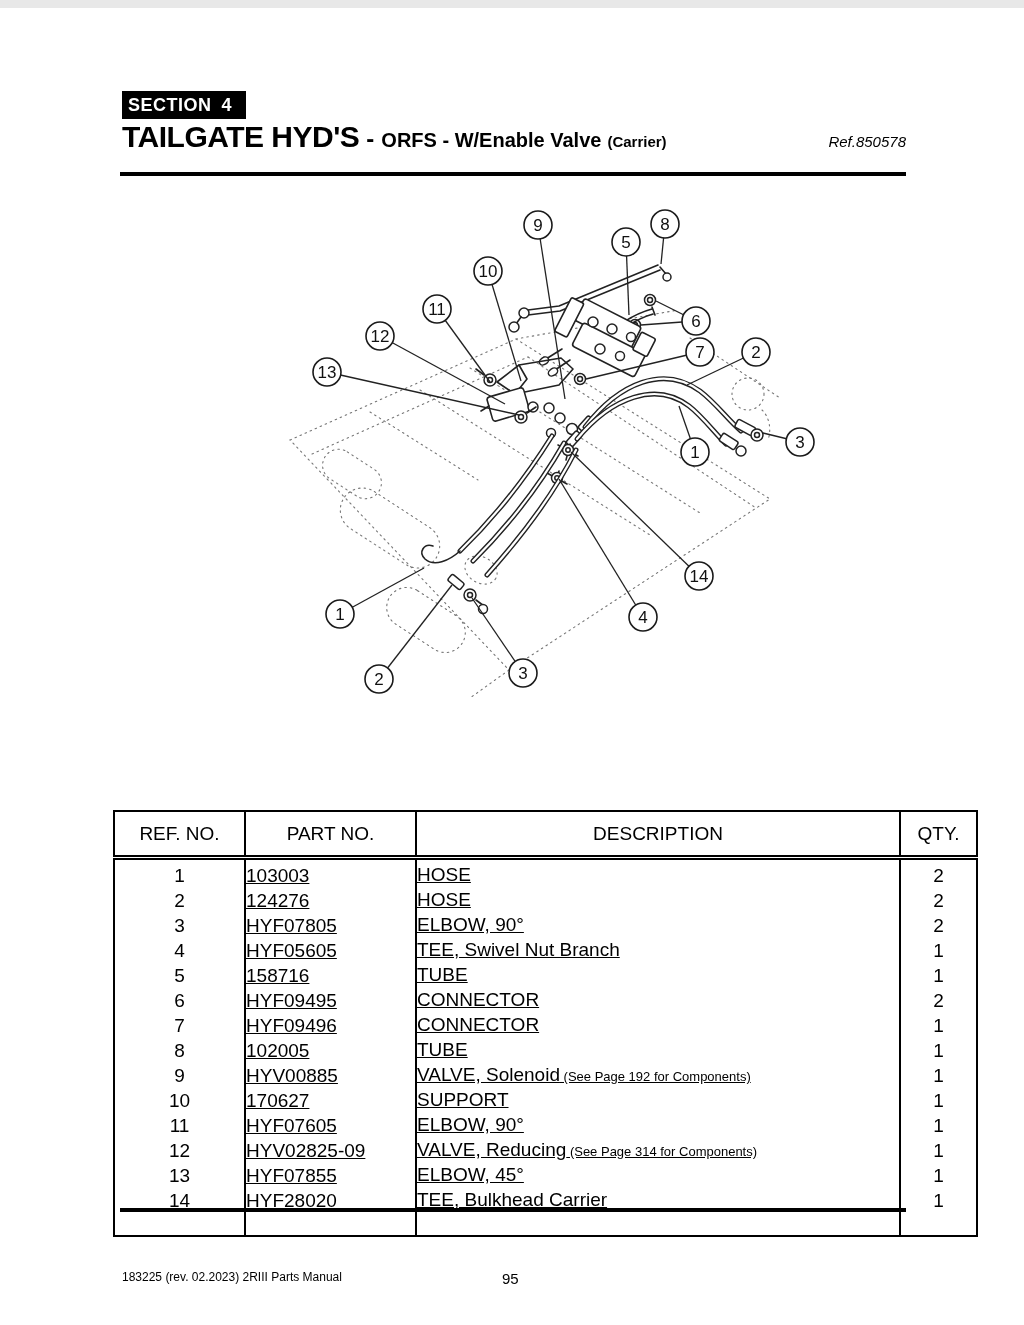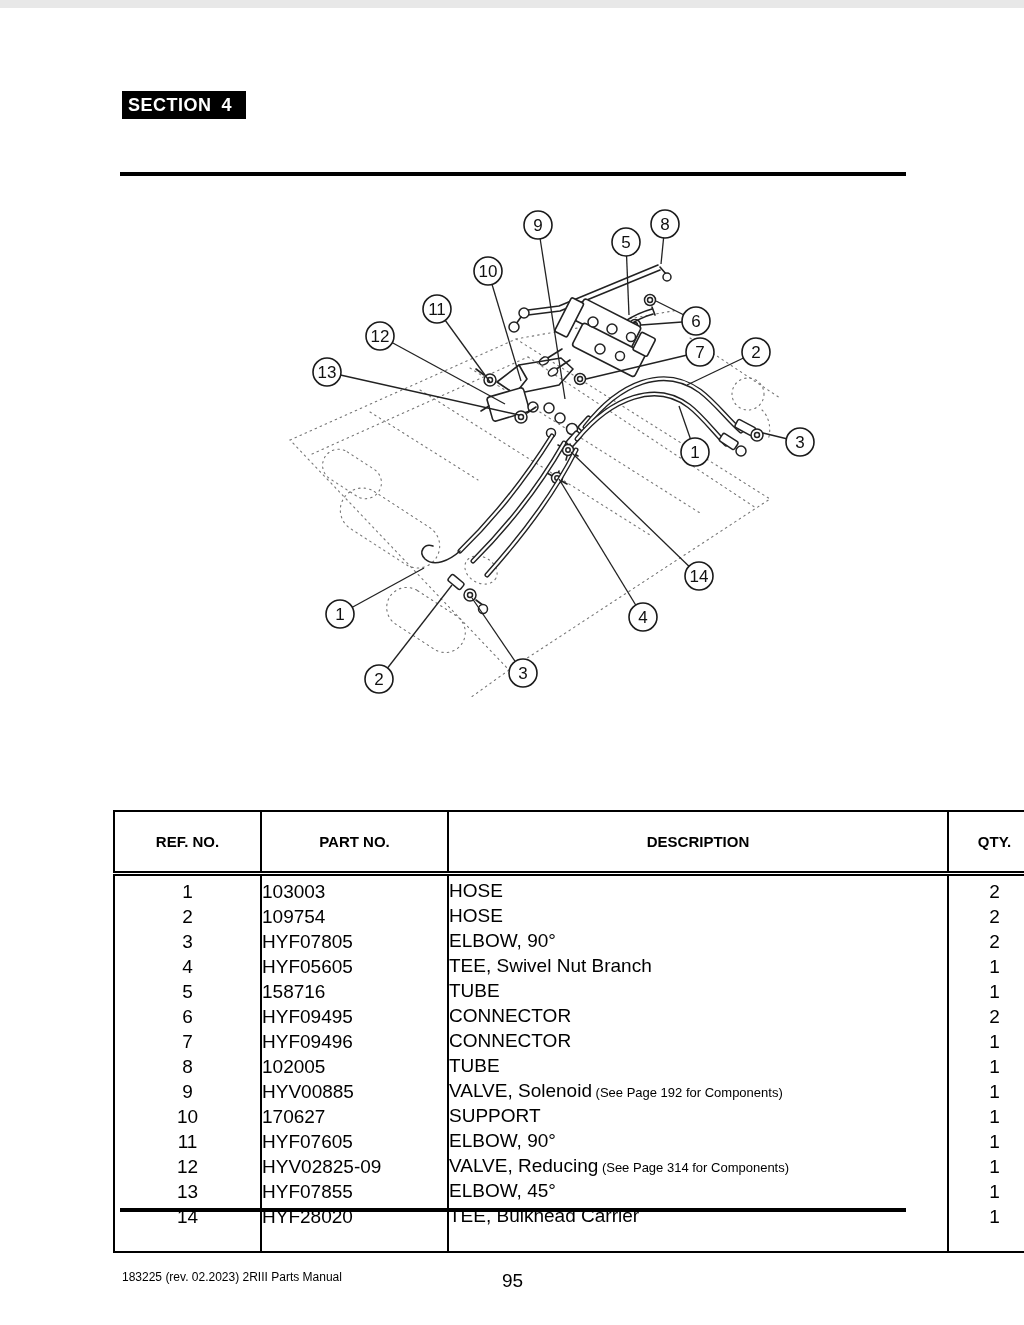--- a/index.html
+++ b/index.html
@@ -28,45 +28,52 @@
   .dot{stroke:#767676;stroke-width:1.1;fill:none;stroke-dasharray:1.5 4;stroke-linecap:round;}
   .hose{stroke:#222;stroke-width:5;fill:none;stroke-linecap:round;}
   .hosecore{stroke:#fff;stroke-width:2.2;fill:none;stroke-linecap:round;}
   .leader{stroke:#222;stroke-width:1.3;}
   .cbub{fill:#fff;stroke:#1a1a1a;stroke-width:1.6;}
   .ctxt{font-family:"Liberation Sans",sans-serif;font-size:17px;fill:#111;text-anchor:middle;}
 
   
   table.parts{position:absolute;left:113px;top:802px;width:797px;border-collapse:collapse;
               table-layout:fixed;border:2.5px solid #000;}
-  table.parts th{height:27px;font-size:15px;font-weight:bold;text-align:center;
-                 border-bottom:5px double #000;border-left:2px solid #000;border-right:2px solid #000;padding:16px;}
+  table.parts th{height:27px;font-size:19px;font-weight:normal;text-align:center;
+                 border-bottom:5px double #000;border-left:2px solid #000;border-right:2px solid #000;padding:8px;}
   table.parts td{font-size:19px;height:23px;line-height:23px;padding:0;
                  border-left:2px solid #000;border-right:2px solid #000;white-space:nowrap;overflow:hidden;}
   td.c,th.c{text-align:center;}
-  td.part{padding-left:15px;}
-  td.desc{padding-left:10px;}
+  td.part{padding-left:15px;text-decoration:underline;}
+  td.desc{padding-left:10px;text-decoration:underline;}
   tr.first td{padding-top:3px;}
   tr.spacer td{height:22px;}
   .note{font-size:13px;text-align:center;}
 
   
   .footer-left{position:absolute;left:122px;top:1262px;font-size:12px;}
-  .footer-page{position:absolute;left:502px;top:1262px;font-size:19px;}
+  .footer-page{position:absolute;left:502px;top:1262px;font-size:15px;}
 </style>
 </head>
 <body>
 
 <div class="page">
 
   <div class="section-box">
     <span>SECTION</span>
     <span>4</span>
   </div>
 
+  <div class="title-row">
+    <span class="title-main">TAILGATE HYD'S</span>
+    <span class="title-sep">-</span>
+    <span class="title-sub">ORFS - W/Enable Valve</span>
+    <span class="title-note">(Carrier)</span>
+    <span class="title-ref">Ref.850578</span>
+  </div>
 
   <div class="rule rule-top"></div>
 
   <svg class="diagram" viewBox="110 185 810 530" xmlns="http://www.w3.org/2000/svg">
 
     <g>
       <path class="dot" d="M290 432 L516 331 L770 491 L509 662 Z"></path>
       <path class="dot" d="M312 446 L528 349"></path>
       <path class="dot" d="M528 349 L756 500"></path>
       <path class="dot" d="M470 360 L700 505"></path>
@@ -303,21 +310,21 @@
     </thead>
     <tbody id="parts-body">
         <tr class="first">
     <td class="c">1</td>
     <td class="part">103003</td>
     <td class="desc"><span class="dmain">HOSE</span><span class="note"></span></td>
     <td class="c">2</td>
   </tr>
         <tr>
     <td class="c">2</td>
-    <td class="part">109754</td>
+    <td class="part">124276</td>
     <td class="desc"><span class="dmain">HOSE</span><span class="note"></span></td>
     <td class="c">2</td>
   </tr>
         <tr>
     <td class="c">3</td>
     <td class="part">HYF07805</td>
     <td class="desc"><span class="dmain">ELBOW, 90°</span><span class="note"></span></td>
     <td class="c">2</td>
   </tr>
         <tr>

